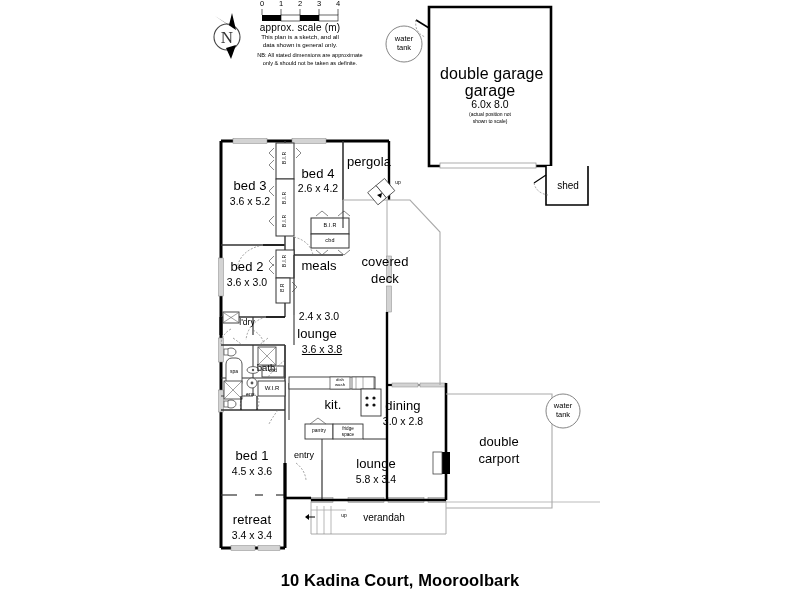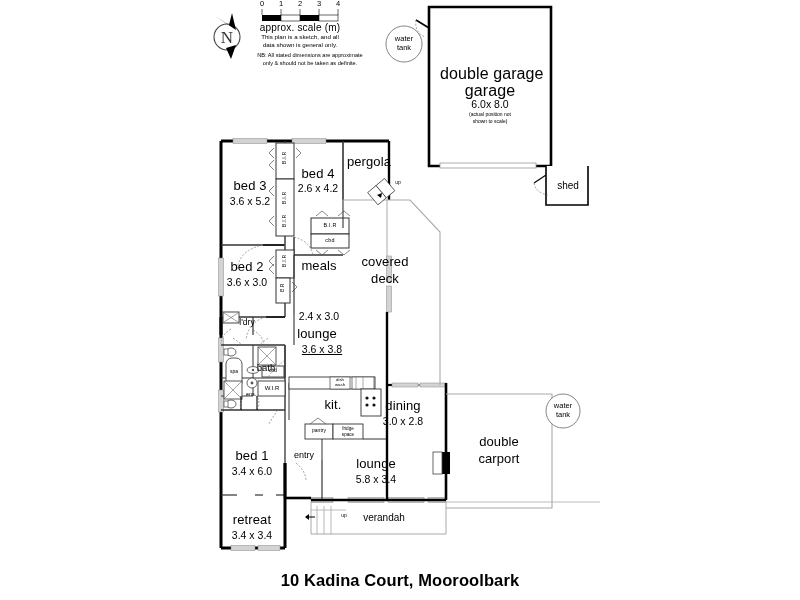--- a/index.html
+++ b/index.html
@@ -400,21 +400,21 @@
 <div class="lbl micro" style="left:306px;top:428px;width:26px;font-size:5px;">pantry</div>
 <div class="lbl micro" style="left:336px;top:426px;width:24px;font-size:4.6px;">fridge</div>
 <div class="lbl micro" style="left:336px;top:432px;width:24px;font-size:4.6px;">space</div>
 <div class="lbl micro" style="left:330px;top:378px;width:20px;font-size:4.4px;">dish</div>
 <div class="lbl micro" style="left:330px;top:383px;width:20px;font-size:4.4px;">wash</div>
 
 <div class="lbl room-name" style="left:378px;top:399px;width:50px;">dining</div>
 <div class="lbl room-dim" style="left:378px;top:416px;width:50px;">3.0 x 2.8</div>
 
 <div class="lbl room-name" style="left:221px;top:449px;width:62px;">bed 1</div>
-<div class="lbl room-dim" style="left:221px;top:466px;width:62px;">3.4 x 6.0</div>
+<div class="lbl room-dim" style="left:221px;top:466px;width:62px;">4.5 x 3.6</div>
 
 <div class="lbl room-name" style="left:221px;top:513px;width:62px;">retreat</div>
 <div class="lbl room-dim" style="left:221px;top:530px;width:62px;">3.4 x 3.4</div>
 
 <div class="lbl" style="left:287px;top:450px;width:34px;font-size:9px;">entry</div>
 
 <div class="lbl room-name" style="left:345px;top:457px;width:62px;">lounge</div>
 <div class="lbl room-dim" style="left:345px;top:474px;width:62px;">5.8 x 3.4</div>
 
 <div class="lbl" style="left:352px;top:512px;width:64px;font-size:10px;">verandah</div>

